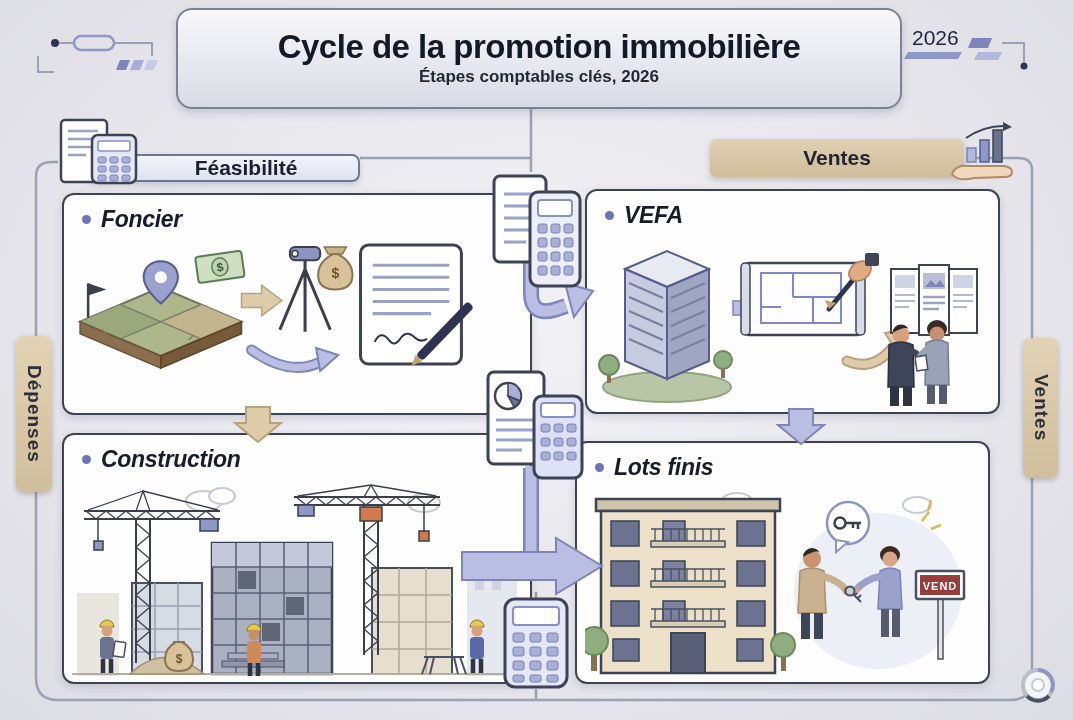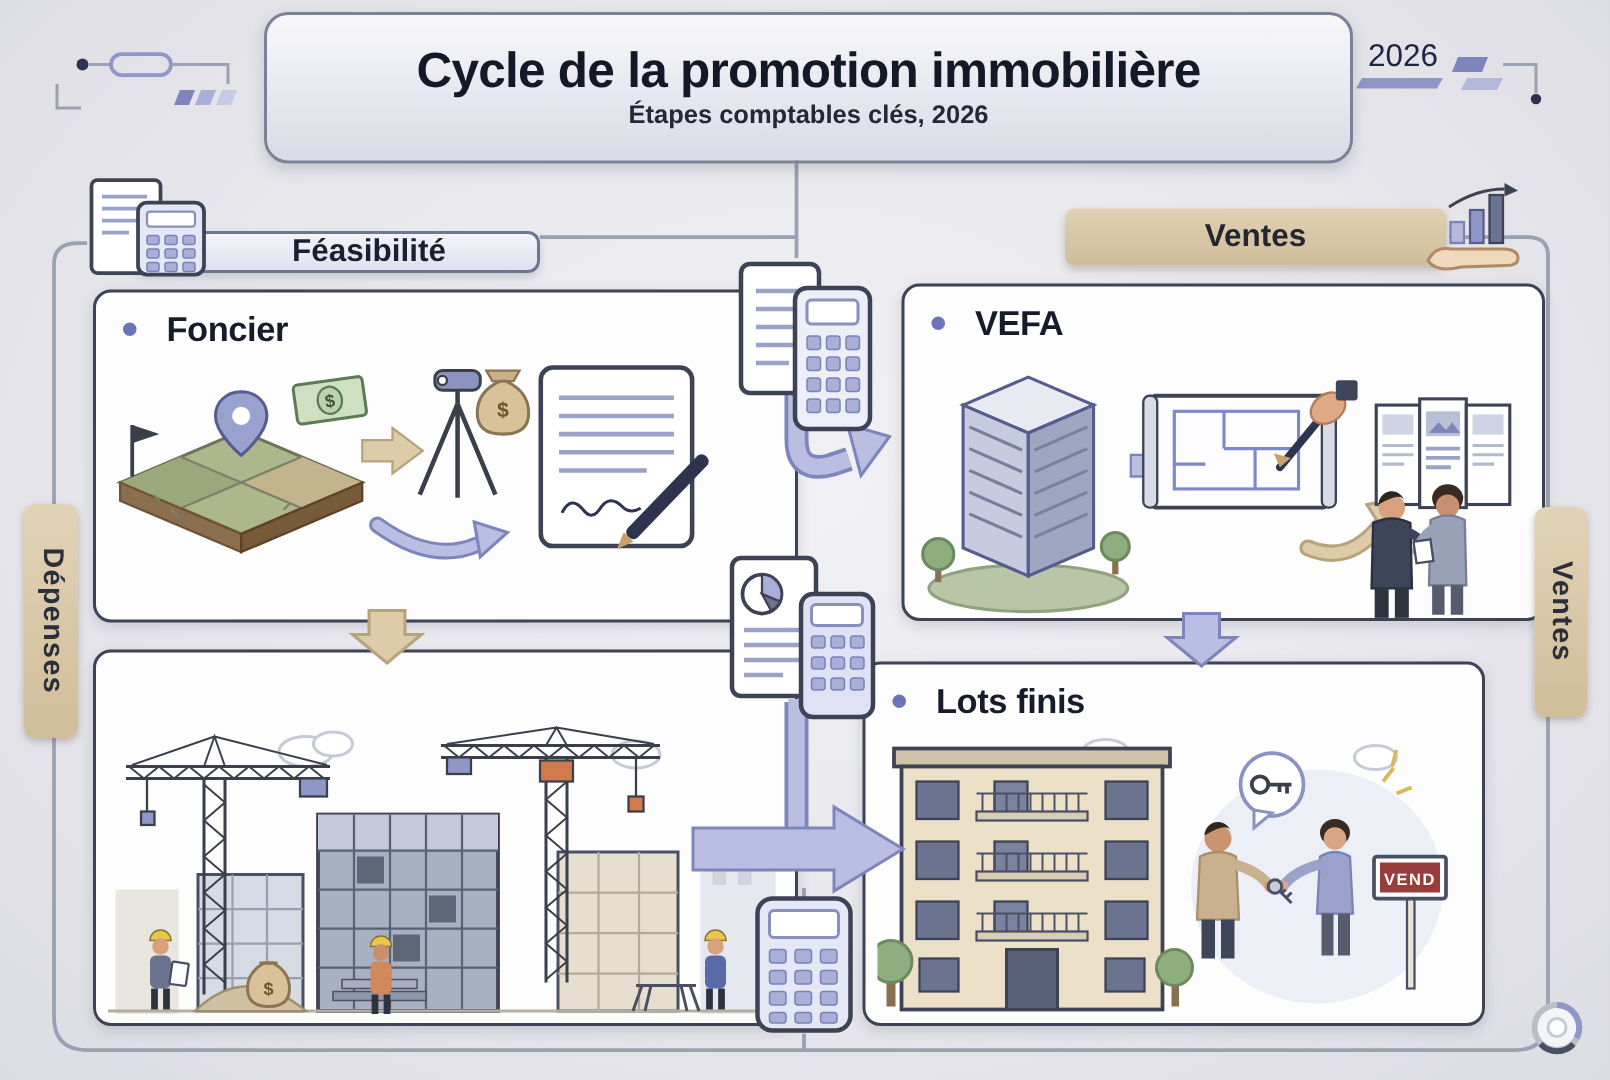--- a/index.html
+++ b/index.html
@@ -43,23 +43,23 @@
     display:flex;align-items:center;justify-content:center;}
   .tab-vert span{writing-mode:vertical-rl;font-weight:700;font-size:19px;color:#2b2f3a;letter-spacing:1px;}
   .tab-left{left:16px;top:336px;width:36px;height:156px;}
   .tab-right{left:1023px;top:338px;width:35px;height:140px;}
 
   
   .panel{position:absolute;z-index:2;background:#fdfdfe;border:2.5px solid #3d4354;border-radius:12px;
     box-shadow:0 3px 9px rgba(50,55,80,.16);}
   .panel-foncier{left:62px;top:193px;width:466px;height:218px;}
   .panel-construction{left:62px;top:433px;width:466px;height:247px;}
-  .panel-vefa{left:601px;top:189px;width:411px;height:221px;padding-left:14px;}
+  .panel-vefa{left:585px;top:189px;width:411px;height:221px;}
   .panel-lots{left:575px;top:441px;width:411px;height:239px;}
-  .panel-title-row{position:absolute;top:11px;left:18px;display:flex;align-items:center;gap:20px;}
+  .panel-title-row{position:absolute;top:11px;left:18px;display:flex;align-items:center;gap:10px;font-style:italic;}
   .dot{width:9px;height:9px;border-radius:50%;background:#6b74b8;flex:0 0 auto;}
   .panel-title{font-size:23px;font-weight:800;color:#171c2a;letter-spacing:-.3px;}
   .panel-art{position:absolute;left:8px;right:8px;bottom:6px;top:48px;}
 
   
   .float-icon{position:absolute;z-index:6;}
 </style>
 </head>
 <body>
 
@@ -161,20 +161,24 @@
         <path d="M 14 96 q 6 -12 14 -2 q 6 8 12 -2 q 6 -8 14 0 q 5 5 12 1" stroke="#2e3450" stroke-width="2" fill="none"></path>
         <g transform="translate(58,112) rotate(-46)">
           <rect x="0" y="-4.5" width="74" height="9" rx="4" fill="#2e3450"></rect>
           <polygon points="-11,0 0,-4.5 0,4.5" fill="#c8a06a"></polygon>
         </g>
       </g>
     </svg>
   </div>
 
   <div class="panel panel-construction">
+    <div class="panel-title-row">
+      <div class="dot"></div>
+      <div class="panel-title">Construction</div>
+    </div>
     <svg class="panel-art" viewBox="0 0 450 193">
       <g>
         <rect x="5" y="110" width="42" height="83" fill="#e9e6df"></rect>
         <rect x="395" y="70" width="50" height="123" fill="#e6e8ef"></rect>
         <rect x="403" y="80" width="9" height="9" fill="#cfd4e0"></rect>
           <rect x="420" y="80" width="9" height="9" fill="#cfd4e0"></rect>
         <rect x="403" y="98" width="9" height="9" fill="#cfd4e0"></rect>
           <rect x="420" y="98" width="9" height="9" fill="#cfd4e0"></rect>
       </g>
       <g>

